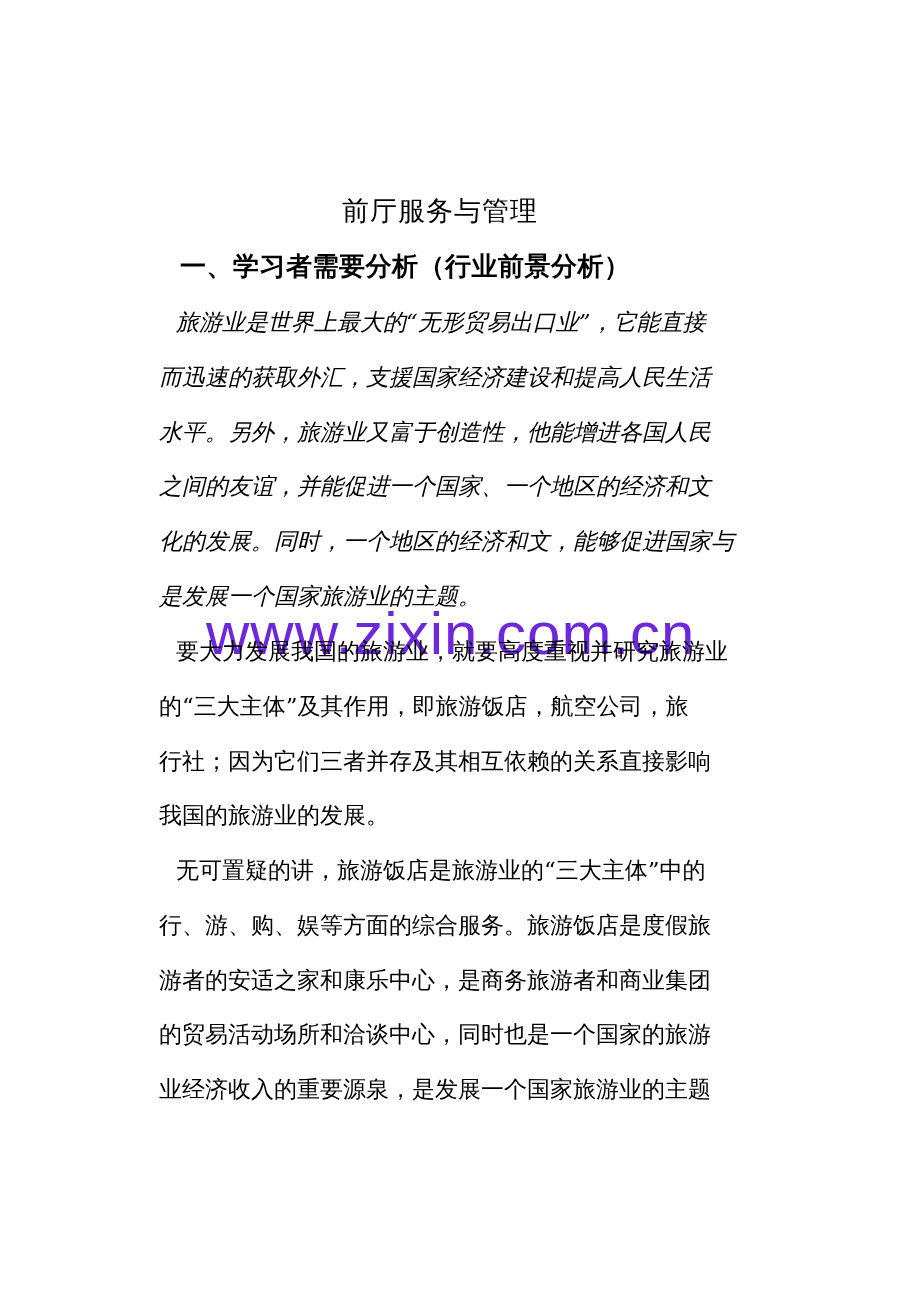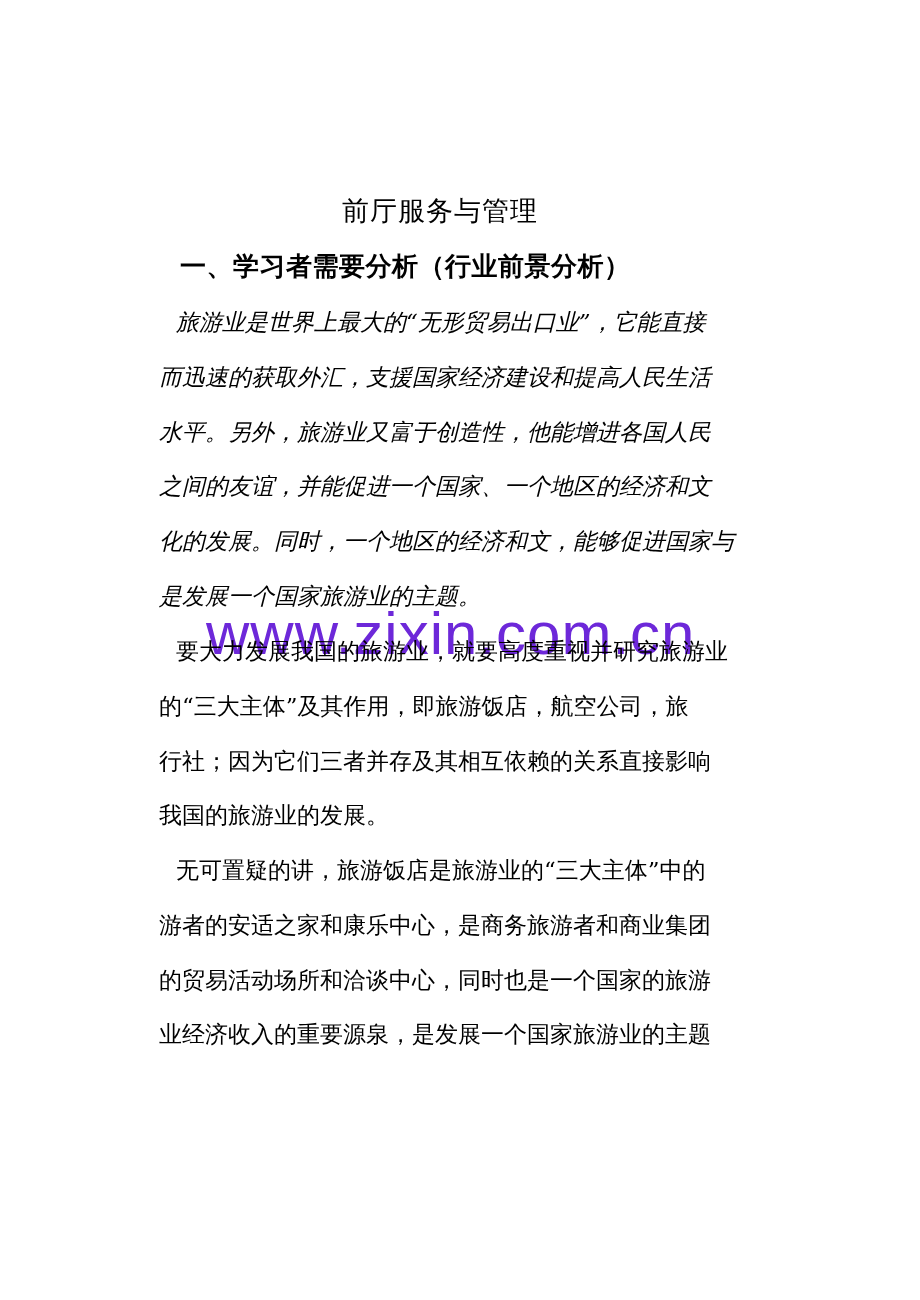--- a/index.html
+++ b/index.html
@@ -110,18 +110,19 @@
 
     <p class="body-text p2">
       <span class="line indent">要大力发展我国的旅游业，就要高度重视并研究旅游业</span>
       <span class="line">的“三大主体”及其作用，即旅游饭店，航空公司，旅</span>
       <span class="line">行社；因为它们三者并存及其相互依赖的关系直接影响</span>
       <span class="line">我国的旅游业的发展。</span>
     </p>
 
     <p class="body-text p3">
       <span class="line indent">无可置疑的讲，旅游饭店是旅游业的“三大主体”中的</span>
+      <span class="line">行、游、购、娱等方面的综合服务。旅游饭店是度假旅</span>
       <span class="line">游者的安适之家和康乐中心，是商务旅游者和商业集团</span>
       <span class="line">的贸易活动场所和洽谈中心，同时也是一个国家的旅游</span>
       <span class="line">业经济收入的重要源泉，是发展一个国家旅游业的主题</span>
     </p>
   </div>
 </div>
 
 </body></html>

